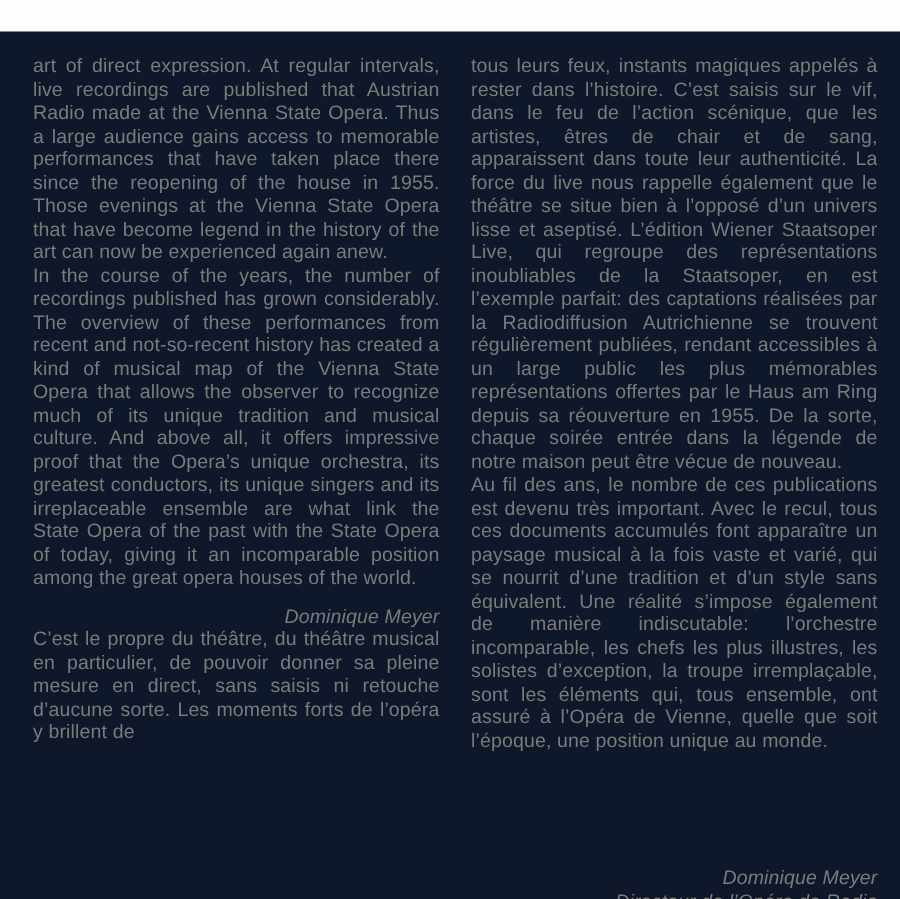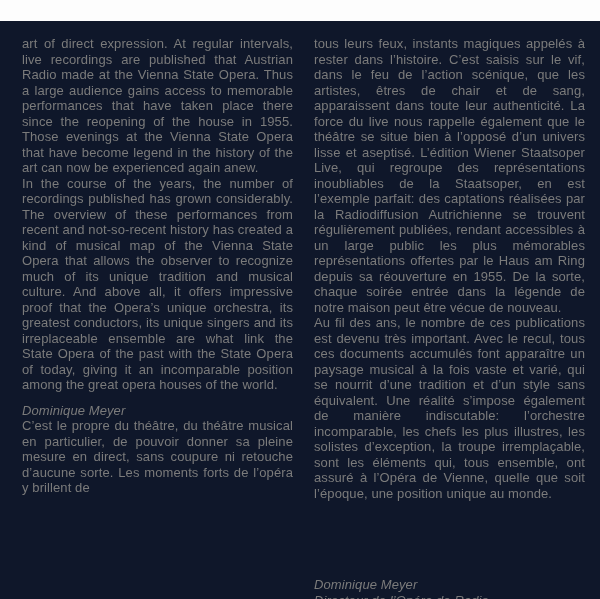--- a/index.html
+++ b/index.html
@@ -31,20 +31,21 @@
     flex-direction: column;
   }
   .col p {
     margin: 0;
     text-align: justify;
     text-justify: inter-word;
   }
   .italic {
   }
   .signature {
+    text-align: right;
     font-style: italic;
   }
   .signature div {
     line-height: 15.5px;
   }
   .sig-left {
     margin-top: 10px;
   }
   .para-french-left {
     margin-top: auto;
@@ -57,21 +58,21 @@
 <body>
 
 <div class="page">
 
   <div class="col">
     <p>art of direct expression. At regular intervals, live recordings are published that Austrian Radio made at the Vienna State Opera. Thus a large audience gains access to memorable performances that have taken place there since the reopening of the house in 1955. Those evenings at the Vienna State Opera that have become legend in the history of the art can now be experienced again anew.</p>
     <p>In the course of the years, the number of recordings published has grown considerably. The overview of these performances from recent and not-so-recent history has created a kind of musical map of the Vienna State Opera that allows the observer to recognize much of its unique tradition and musical culture. And above all, it offers impressive proof that the Opera’s unique orchestra, its greatest conductors, its unique singers and its irreplaceable ensemble are what link the State Opera of the past with the State Opera of today, giving it an incomparable position among the great opera houses of the world.</p>
     <div class="signature sig-left">
       <div>Dominique Meyer</div>
     </div>
-    <p class="para-french-left">C’est le propre du théâtre, du théâtre musical en particulier, de pouvoir donner sa pleine mesure en direct, sans coupure ni retouche d’aucune sorte. Les moments forts de l’opéra y brillent de</p>
+    <p class="para-french-left">C’est le propre du théâtre, du théâtre musical en particulier, de pouvoir donner sa pleine mesure en direct, sans saisis ni retouche d’aucune sorte. Les moments forts de l’opéra y brillent de</p>
   </div>
 
   <div class="col">
     <p><span>tous leurs feux, instants magiques appelés à rester dans l’histoire. C’est saisis sur le vif, dans le feu de l’action scénique, que les artistes, êtres de chair et de sang, apparaissent dans toute leur authenticité. La force du </span><span class="italic">live</span><span> nous rappelle également que le théâtre se situe bien à l’opposé d’un univers lisse et aseptisé. L’édition </span><span class="italic">Wiener Staatsoper Live</span><span>, qui regroupe des représentations inoubliables de la Staatsoper, en est l’exemple parfait: des captations réalisées par la Radiodiffusion Autrichienne se trouvent régulièrement publiées, rendant accessibles à un large public les plus mémorables représentations offertes par le Haus am Ring depuis sa réouverture en 1955. De la sorte, chaque soirée entrée dans la légende de notre maison peut être vécue de nouveau.</span></p>
     <p>Au fil des ans, le nombre de ces publications est devenu très important. Avec le recul, tous ces documents accumulés font apparaître un paysage musical à la fois vaste et varié, qui se nourrit d’une tradition et d’un style sans équivalent. Une réalité s’impose également de manière indiscutable: l’orchestre incomparable, les chefs les plus illustres, les solistes d’exception, la troupe irremplaçable, sont les éléments qui, tous ensemble, ont assuré à l’Opéra de Vienne, quelle que soit l’époque, une position unique au monde.</p>
     <div class="signature sig-right">
       <div>Dominique Meyer</div>
       <div>Directeur de l’Opéra de Radio</div>
     </div>
   </div>

